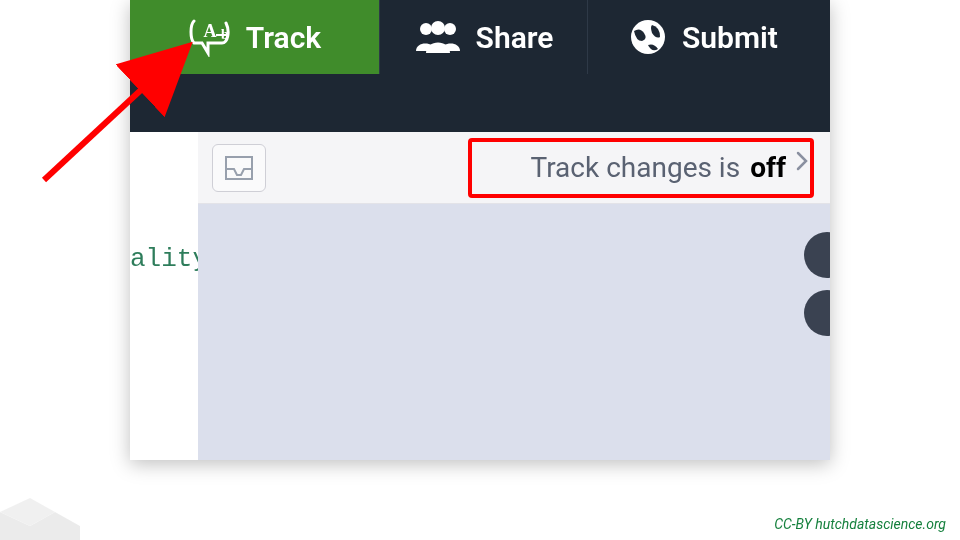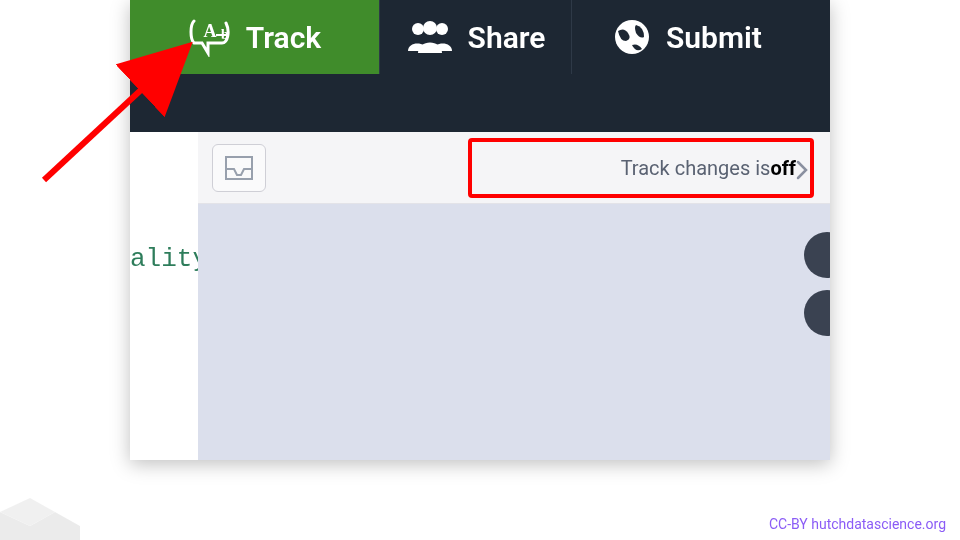--- a/index.html
+++ b/index.html
@@ -35,21 +35,21 @@
     font-size: 30px;
     font-weight: 600;
     border-right: 1px solid #2e3947;
     padding: 0 22px;
     cursor: pointer;
   }
   .tab.review {
     background: #408c2b;
     width: 250px;
   }
-  .tab.share { width: 192px; }
+  .tab.share { width: 208px; }
   .tab.submit { width: 230px; border-right: none; text-align: center; }
   .tab svg { flex-shrink: 0; }
   .subbar {
     height: 58px;
     background: #1d2733;
   }
   .content-row {
     display: flex;
     height: 328px;
   }
@@ -87,23 +87,24 @@
     border-radius: 6px;
     background: #fafafb;
     display: flex;
     align-items: center;
     justify-content: center;
     cursor: pointer;
   }
   .track-status {
     margin-left: auto;
     display: flex;
-    align-items: flex-end;
+    align-items: flex-start;
+    gap: 10px;
     color: #5a6272;
-    font-size: 20px;
+    font-size: 28px;
     cursor: pointer;
     padding: 6px 8px;
   }
   .track-status .state { font-weight: 700; color: #000000; }
   .red-box {
     position: absolute;
     border: 4px solid #ff0000;
     border-radius: 4px;
     left: 270px;
     top: 6px;
@@ -135,21 +136,22 @@
     bottom: 0;
     width: 80px;
     height: 48px;
     opacity: 0.12;
   }
   .attribution {
     position: absolute;
     right: 14px;
     bottom: 8px;
     font-size: 14px;
-    color: #8b5cf6;
+    color: #15803d;
+    font-style: italic;
   }
 </style>
 </head>
 <body>
 
 <div class="screenshot-frame">
 
   <div class="topbar">
     <div class="tab review">
       <svg width="44" height="40" viewBox="0 0 44 40">

